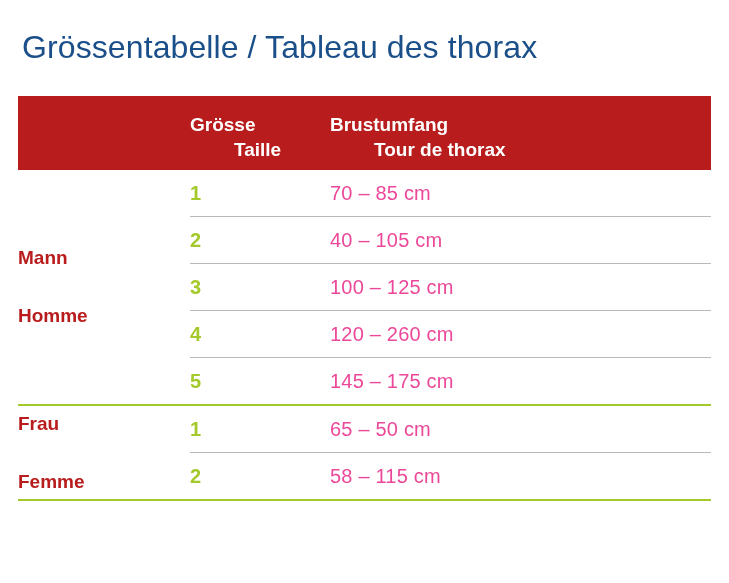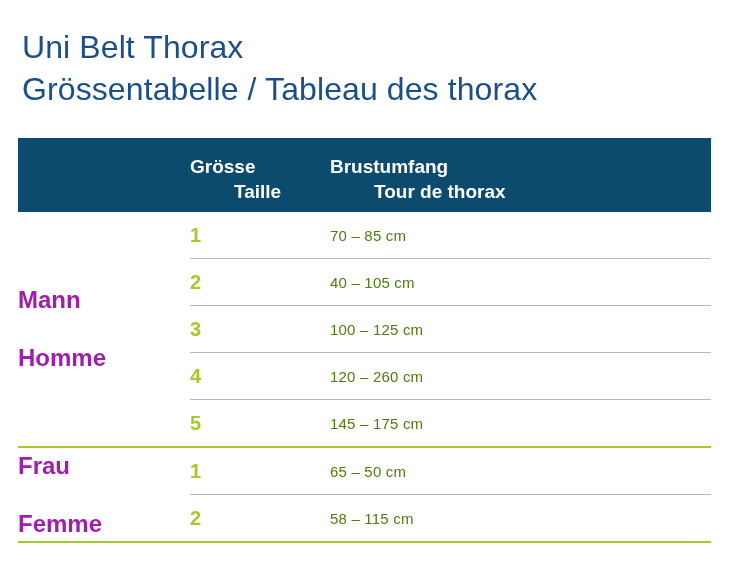--- a/index.html
+++ b/index.html
@@ -38,21 +38,21 @@
     margin-top: 28px;
     width: 693px;
     border-collapse: collapse;
     table-layout: fixed;
   }
   .size-table col.c-group { width: 172px; }
   .size-table col.c-size  { width: 140px; }
   .size-table col.c-meas  { width: 381px; }
 
   .head-row td {
-    background: #0c4a6e;
+    background: #b91c1c;
     color: #ffffff;
     font-size: 19px;
     font-weight: bold;
     line-height: 25px;
     padding: 0;
     vertical-align: top;
   }
   .head-row td.head-pad {
     height: 74px;
   }
@@ -67,53 +67,52 @@
     padding: 0;
     border-bottom: 1px solid #b9b9b9;
   }
   .body-row.last-of-group td {
     border-bottom: 2px solid #a4c92b;
   }
   .body-row.final-row td {
     border-bottom: 2px solid #a4c92b;
   }
   td.group-cell {
-    color: #a21caf;
-    font-size: 24px;
+    color: #b91c1c;
+    font-size: 19px;
     font-weight: bold;
     line-height: 26px;
     border-bottom: none;
     vertical-align: middle;
   }
   td.group-cell.group-border-bottom {
     border-bottom: 2px solid #a4c92b;
   }
   td.group-cell .g2 { display: block; margin-top: 32px; }
   td.size-cell {
     color: #a4c92b;
     font-size: 20px;
     font-weight: bold;
   }
   td.meas-cell {
-    color: #4d7c0f;
-    font-size: 15px;
+    color: #ec4899;
+    font-size: 20px;
     font-weight: 400;
     letter-spacing: 0.2px;
   }
   .pad-left-col2 { padding-left: 8px; }
   .pad-left-col3 { padding-left: 8px; }
   .group-pad { padding-left: 8px; }
 </style>
 </head>
 <body>
 
 <div class="page">
 
   <div class="title-block">
-    <div class="title-line">Uni Belt Thorax</div>
     <div class="title-line">Grössentabelle / Tableau des thorax</div>
   </div>
 
   <table class="size-table">
     <colgroup>
       <col class="c-group">
       <col class="c-size">
       <col class="c-meas">
     </colgroup>
     <tbody>

